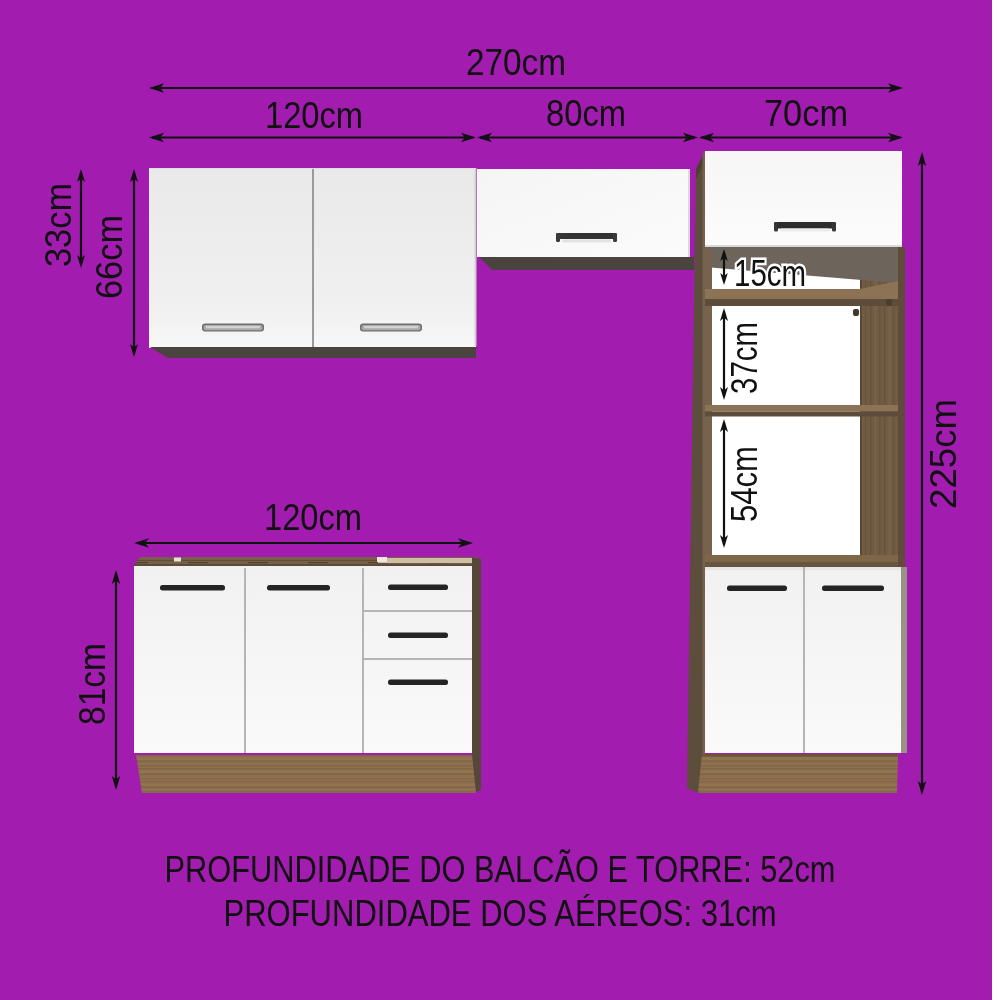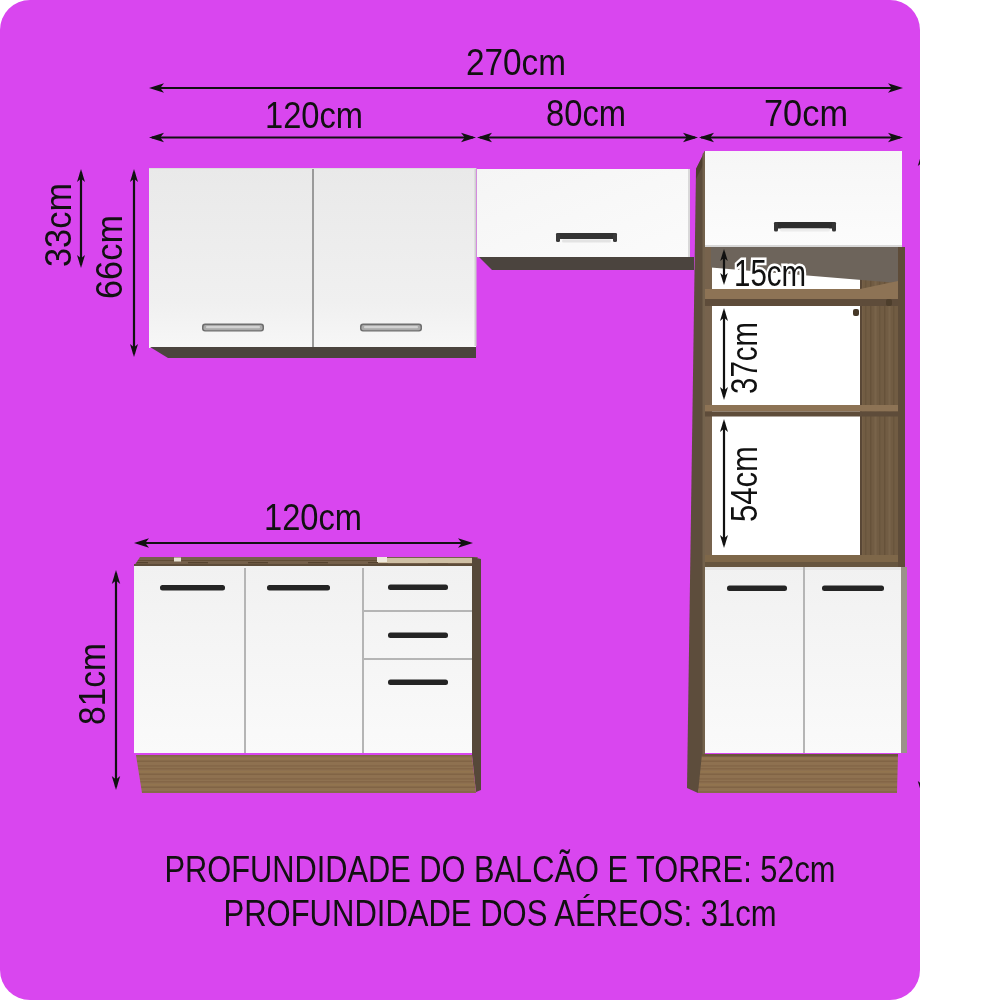--- a/index.html
+++ b/index.html
@@ -1,17 +1,17 @@
 <!DOCTYPE html>
 <html><head>
 <meta charset="utf-8">
 <style>
   html,body{margin:0;padding:0;background:#ffffff;}
-  #page{position:relative;width:920px;height:1000px;background:#d946ef;overflow:hidden;
-        font-family:"Liberation Sans", sans-serif;border-radius:30px;}
+  #page{position:relative;width:992px;height:1000px;background:#a21caf;overflow:hidden;
+        font-family:"Liberation Sans", sans-serif;}
   svg{position:absolute;left:0;top:0;}
 </style>
 </head>
 <body>
 <div id="page">
 <svg width="1000" height="1000" viewBox="0 0 1000 1000">
   <defs>
     <linearGradient id="doorL" x1="0" y1="0" x2="0" y2="1">
       <stop offset="0" stop-color="#e9e9e9"></stop>
       <stop offset="0.75" stop-color="#f0f0f0"></stop>

